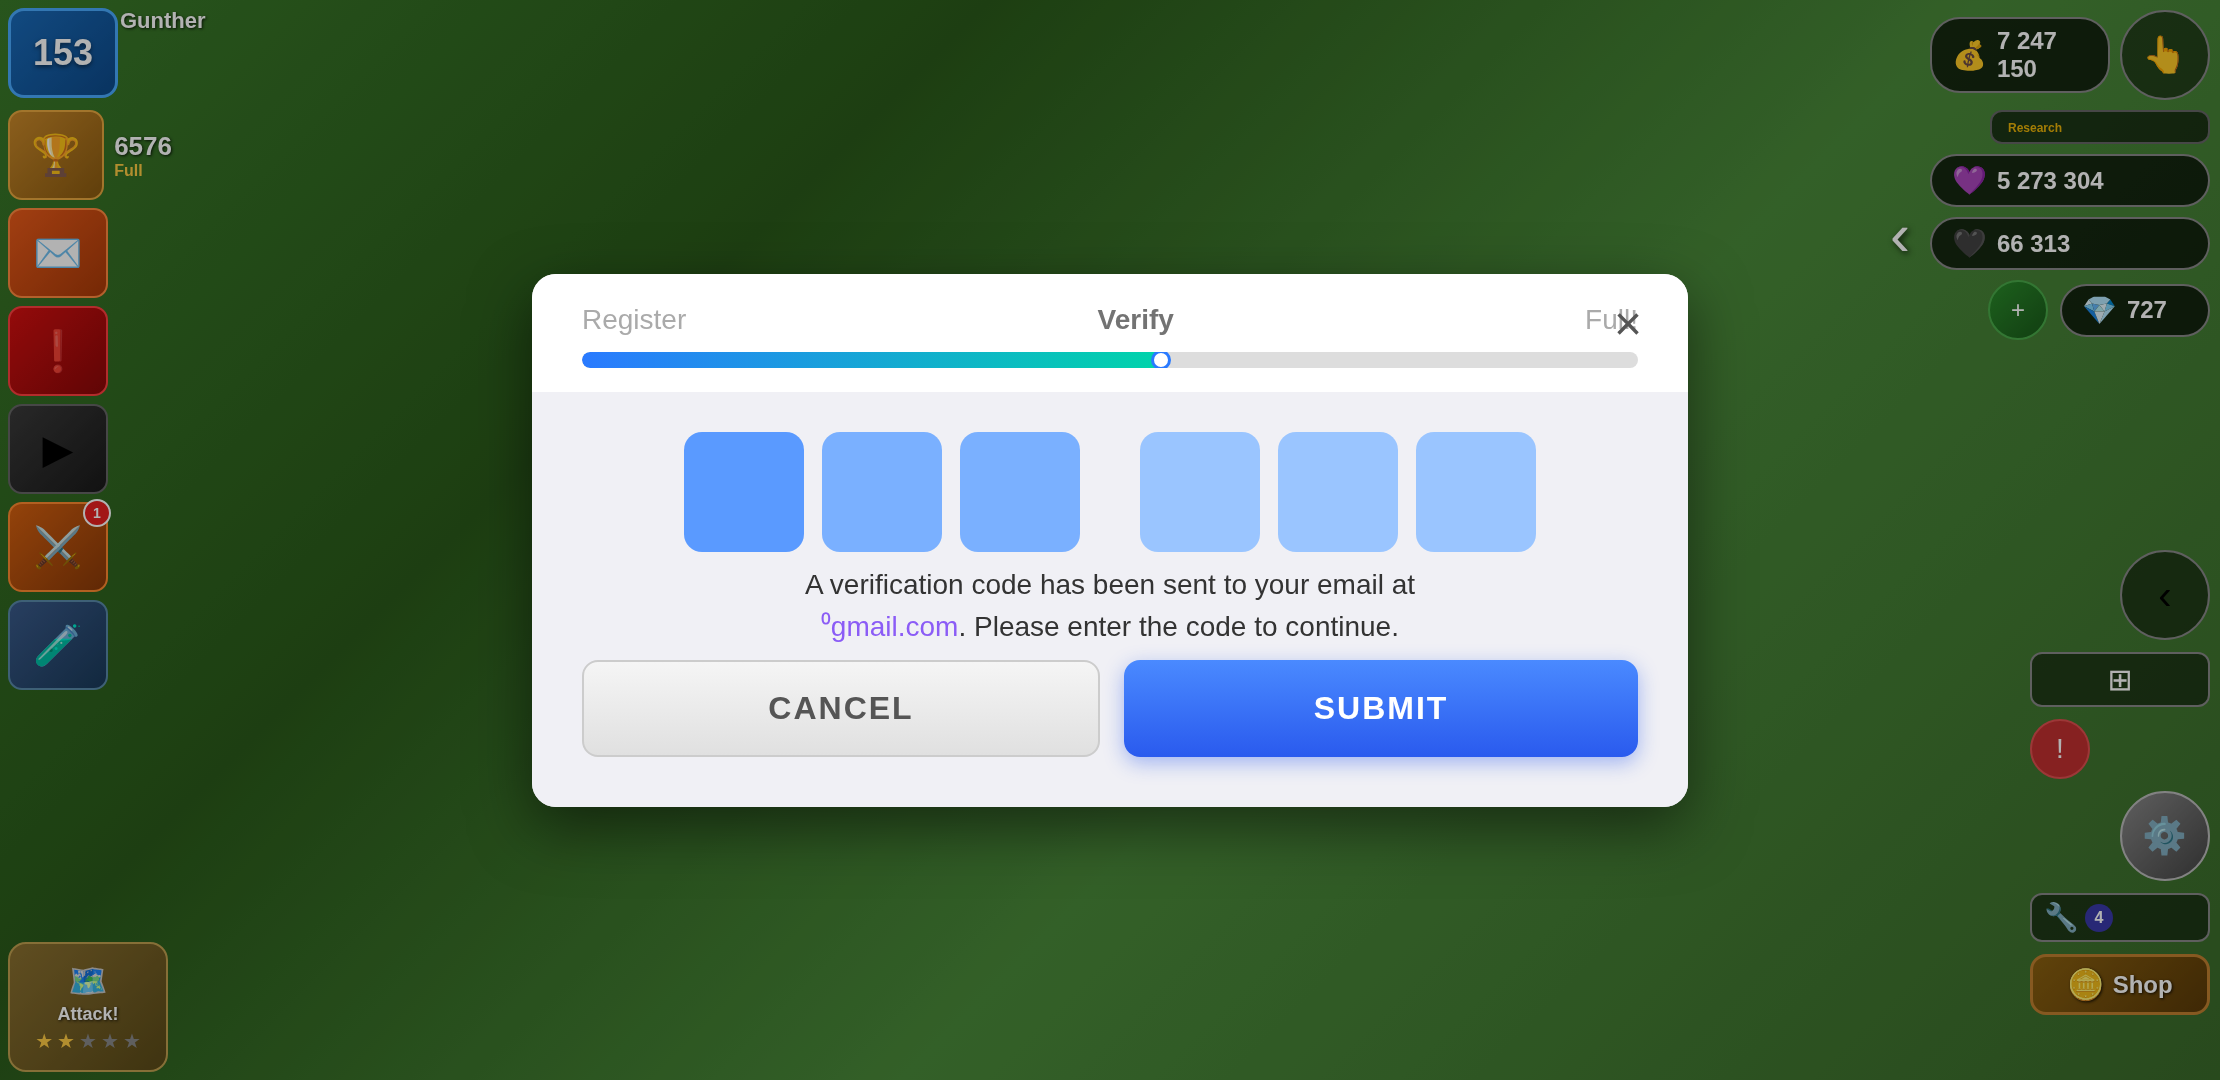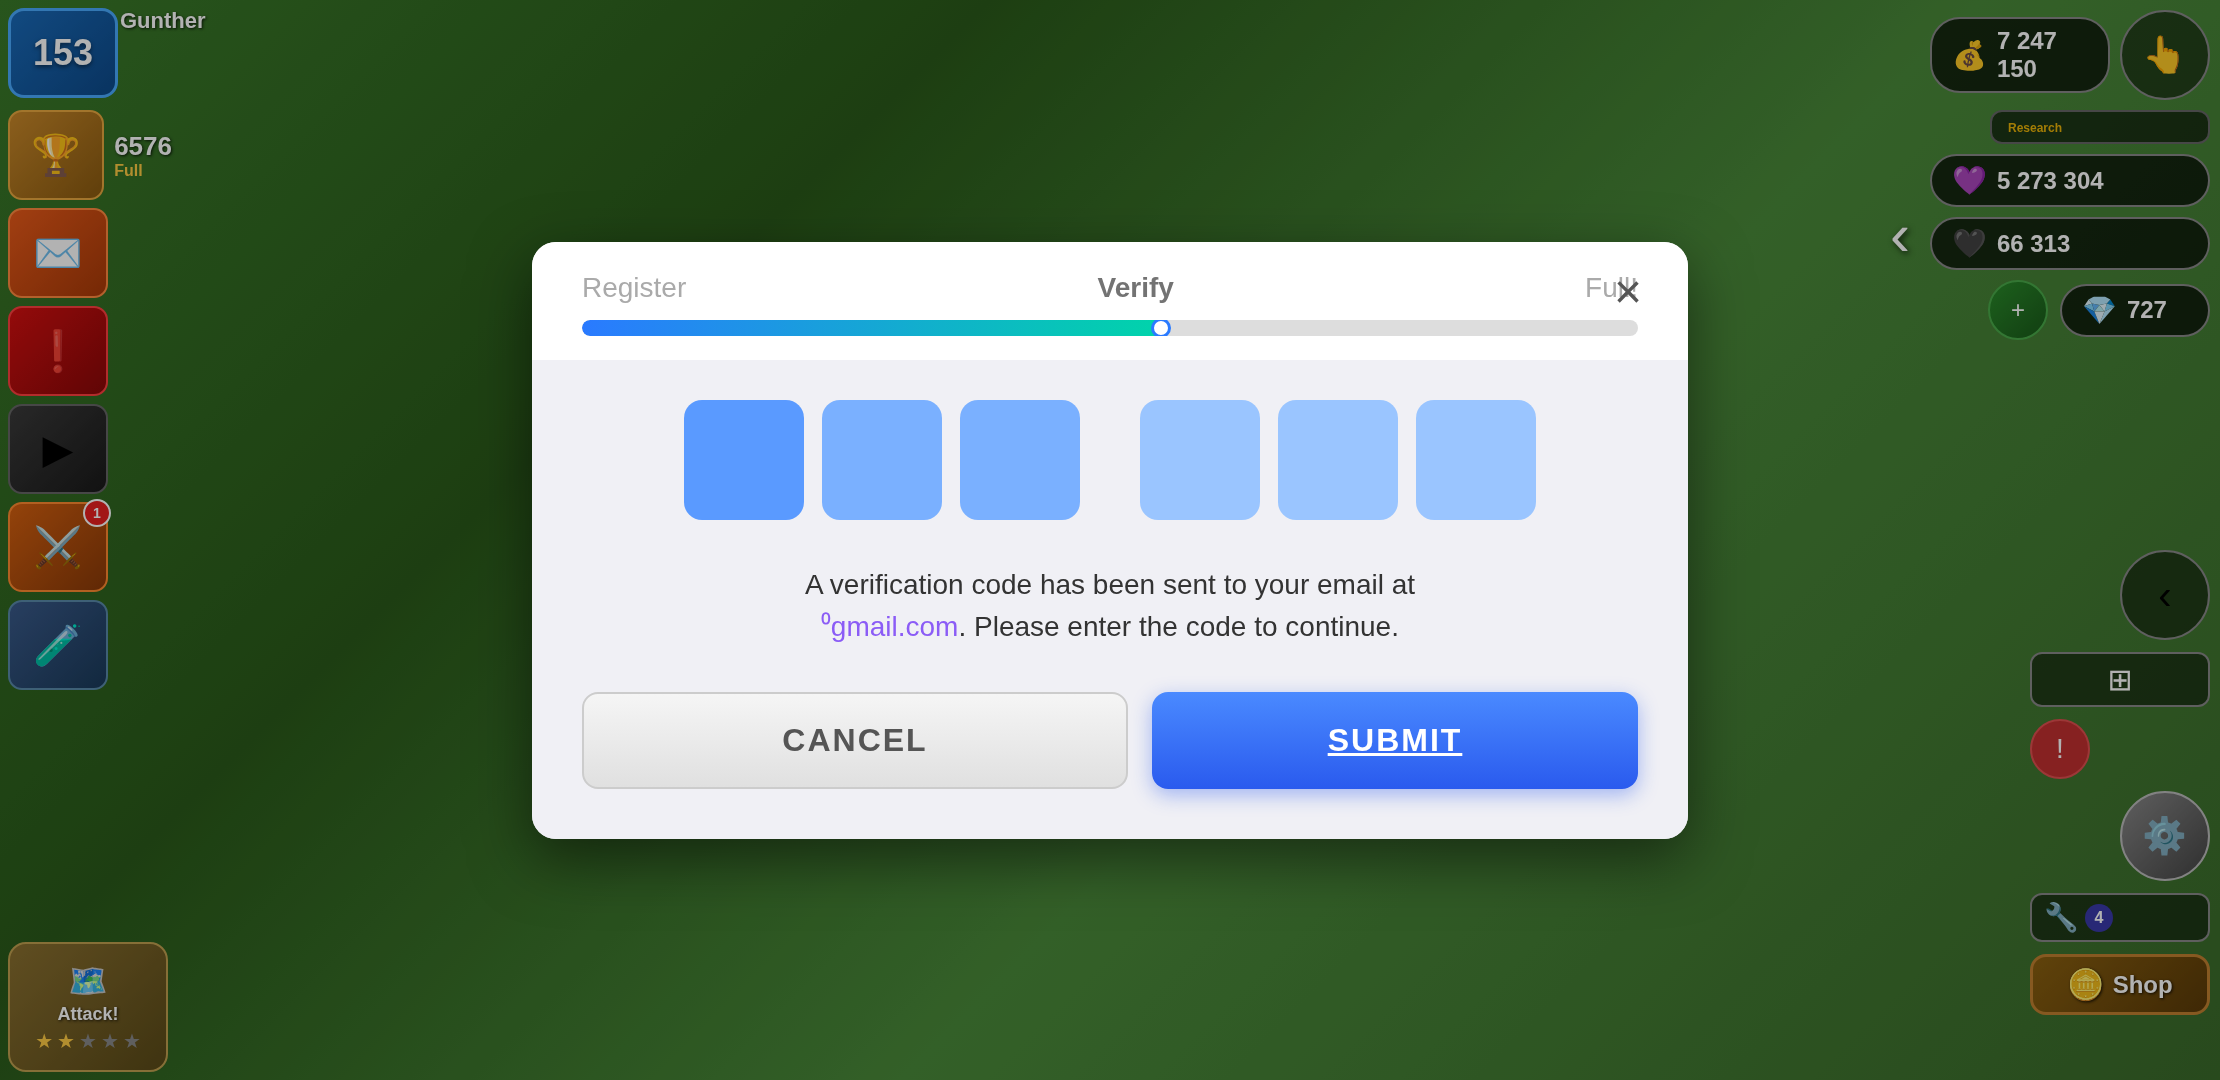--- a/index.html
+++ b/index.html
@@ -258,21 +258,21 @@
       justify-content: center;
       line-height: 1;
     }
 
     .dialog-body {
       padding: 40px 50px 50px 50px;
       background: #f0f0f5;
       display: flex;
       flex-direction: column;
       align-items: center;
-      gap: 44px;
+      gap: 12px;
     }
 
     
     .code-inputs {
       display: flex;
       gap: 18px;
       align-items: center;
     }
 
     .code-box {
@@ -329,30 +329,30 @@
       border-radius: 16px;
       font-size: 32px;
       font-weight: 700;
       color: #555;
       cursor: pointer;
       letter-spacing: 2px;
     }
 
     .btn-submit {
       flex: 1;
+      padding: 28px;
       background: linear-gradient(180deg, #4a8aff, #2a5aee);
       border: none;
       border-radius: 16px;
       font-size: 32px;
       font-weight: 700;
       color: white;
       cursor: pointer;
       letter-spacing: 2px;
       box-shadow: 0 6px 20px rgba(42,90,238,0.4);
-      text-decoration: underline;
     }
 
     
     .trophy-count {
       color: white;
       font-weight: 700;
       font-size: 26px;
       text-shadow: 1px 1px 3px rgba(0,0,0,0.8);
     }
 

